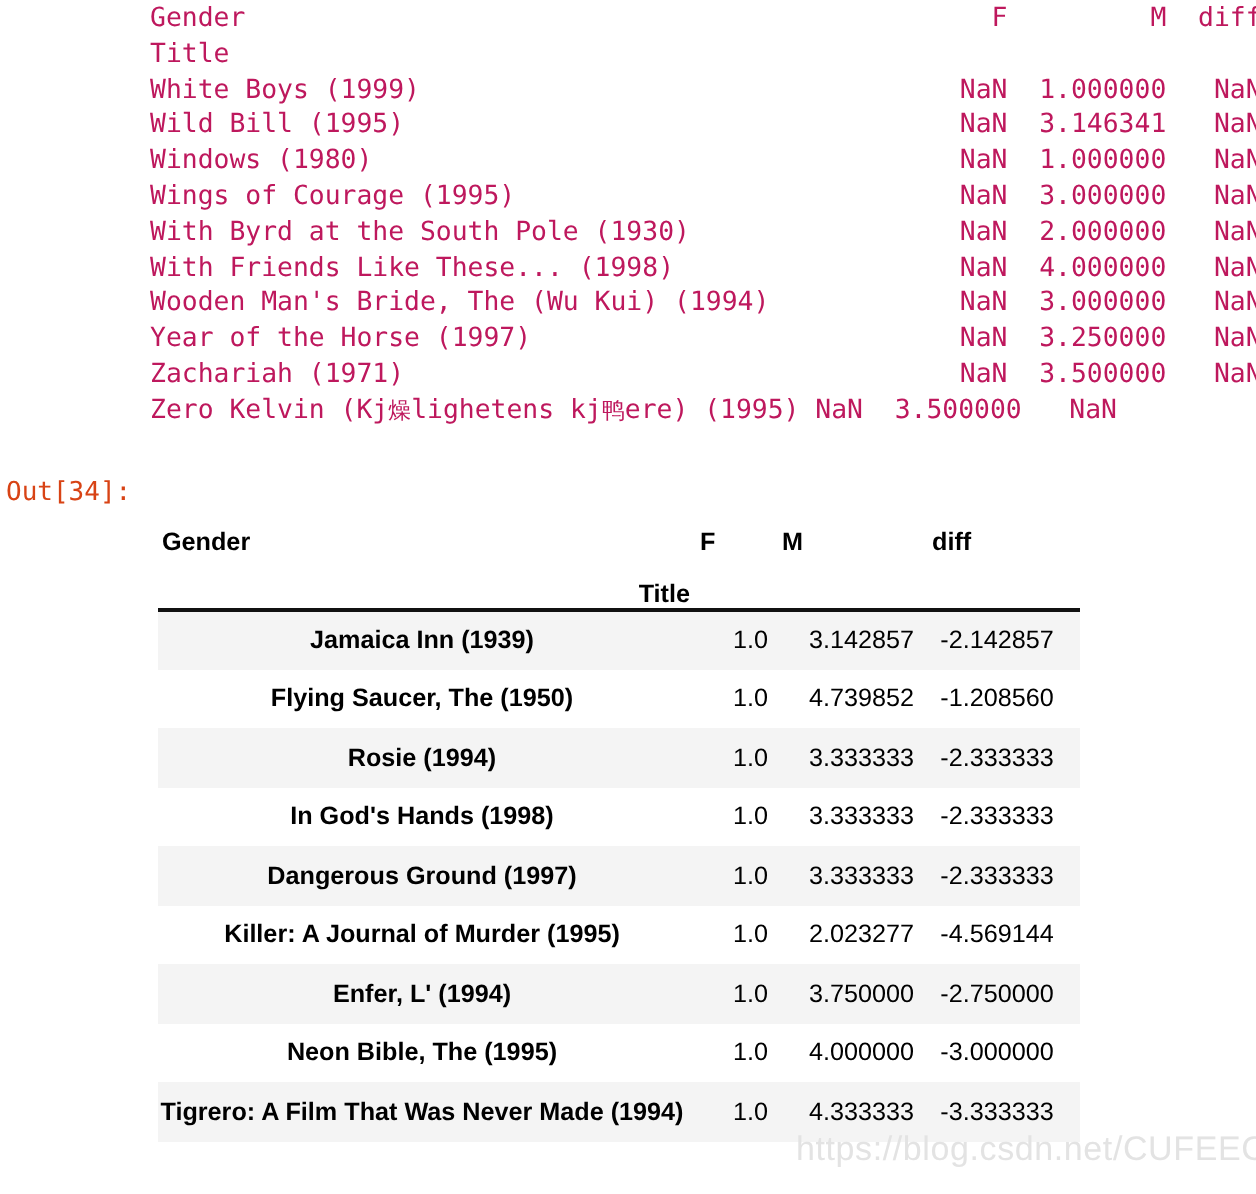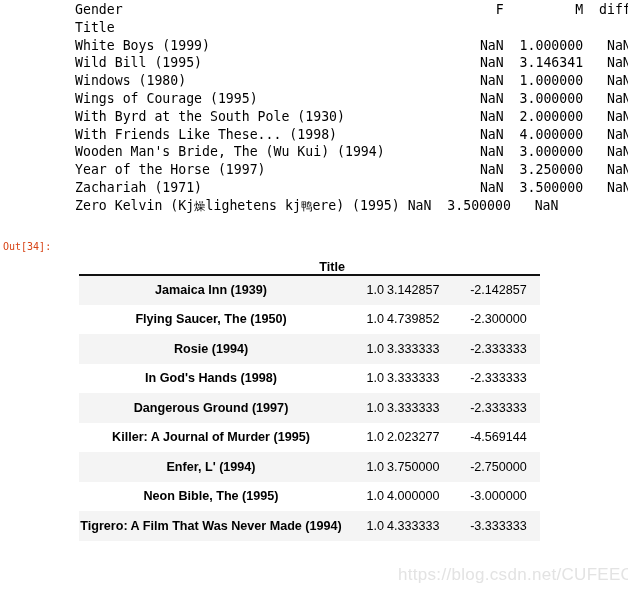--- a/index.html
+++ b/index.html
@@ -18,41 +18,41 @@
 
   
   #stdout-block {
     position: absolute;
     left: 75px;
     top: 1px;
     width: 553px;
     font-family: "DejaVu Sans Mono", "Liberation Mono", monospace;
     font-size: 13.2px;
     line-height: 17.8px;
-    color: #000000;
+    color: #be185d;
     white-space: pre;
     letter-spacing: 0px;
   }
   #stdout-block .mono-line {
     white-space: pre;
     display: block;
     height: 17.8px;
   }
   .cjk-glyph {
     font-family: "DejaVu Sans", sans-serif;
     font-size: 11.5px;
   }
 
   
   #out-prompt {
     position: absolute;
     left: 3px;
     top: 238px;
     font-family: "DejaVu Sans Mono", "Liberation Mono", monospace;
-    font-size: 10px;
+    font-size: 13px;
     line-height: 17.8px;
     color: #D84315;
     white-space: pre;
   }
 
   
   #df-table-wrap {
     position: absolute;
     left: 79px;
     top: 248px;
@@ -83,21 +83,21 @@
   }
   th.col-gender {
     text-align: left;
     padding-left: 2px !important;
   }
   th.col-title-label {
     text-align: right;
     padding-right: 2px !important;
   }
   th.col-f, td.col-f { width: 34px; text-align: right; padding-right: 3px !important; }
-  th.col-m, td.col-m { width: 66px; text-align: left; padding-right: 4px !important; }
+  th.col-m, td.col-m { width: 66px; text-align: right; padding-right: 4px !important; }
   th.col-diff, td.col-diff { width: 70px; text-align: center; padding-right: 4px !important; }
   th.col-f   { text-align: left; padding-left: 3px !important; }
   th.col-m   { text-align: left; padding-left: 4px !important; }
   th.col-diff{ text-align: left; padding-left: 5px !important; }
 
   table.dataframe tbody tr { height: 29.5px; }
   table.dataframe tbody tr:nth-child(odd) { background: #f4f4f4; }
   table.dataframe tbody tr:nth-child(even) { background: #ffffff; }
   table.dataframe tbody th.row-title {
     font-weight: bold;
@@ -128,39 +128,45 @@
 </head>
 <body>
 
 <div id="stdout-block"><span class="mono-line">Gender                                               F         M  diff</span><span class="mono-line">Title                                                                 </span><span class="mono-line">White Boys (1999)                                  NaN  1.000000   NaN</span><span class="mono-line">Wild Bill (1995)                                   NaN  3.146341   NaN</span><span class="mono-line">Windows (1980)                                     NaN  1.000000   NaN</span><span class="mono-line">Wings of Courage (1995)                            NaN  3.000000   NaN</span><span class="mono-line">With Byrd at the South Pole (1930)                 NaN  2.000000   NaN</span><span class="mono-line">With Friends Like These... (1998)                  NaN  4.000000   NaN</span><span class="mono-line">Wooden Man's Bride, The (Wu Kui) (1994)            NaN  3.000000   NaN</span><span class="mono-line">Year of the Horse (1997)                           NaN  3.250000   NaN</span><span class="mono-line">Zachariah (1971)                                   NaN  3.500000   NaN</span><span class="mono-line">Zero Kelvin (Kj<span class="cjk-glyph">燥</span>lighetens kj<span class="cjk-glyph">鸭</span>ere) (1995) NaN  3.500000   NaN</span></div>
 
 <div id="out-prompt">Out[34]:</div>
 
 <div id="df-table-wrap">
   <table class="dataframe">
     <thead>
+      <tr class="head-top">
+        <th class="col-gender">Gender</th>
+        <th class="col-f">F</th>
+        <th class="col-m">M</th>
+        <th class="col-diff">diff</th>
+      </tr>
       <tr class="head-second">
         <th class="col-title-label">Title</th>
         <th class="col-f"></th>
         <th class="col-m"></th>
         <th class="col-diff"></th>
       </tr>
     </thead>
     <tbody id="df-body">
         <tr>
           <th class="row-title">Jamaica Inn (1939)</th>
           <td class="col-f">1.0</td>
           <td class="col-m">3.142857</td>
           <td class="col-diff">-2.142857</td>
         </tr>
         <tr>
           <th class="row-title">Flying Saucer, The (1950)</th>
           <td class="col-f">1.0</td>
           <td class="col-m">4.739852</td>
-          <td class="col-diff">-2.300000</td>
+          <td class="col-diff">-1.208560</td>
         </tr>
         <tr>
           <th class="row-title">Rosie (1994)</th>
           <td class="col-f">1.0</td>
           <td class="col-m">3.333333</td>
           <td class="col-diff">-2.333333</td>
         </tr>
         <tr>
           <th class="row-title">In God's Hands (1998)</th>
           <td class="col-f">1.0</td>

